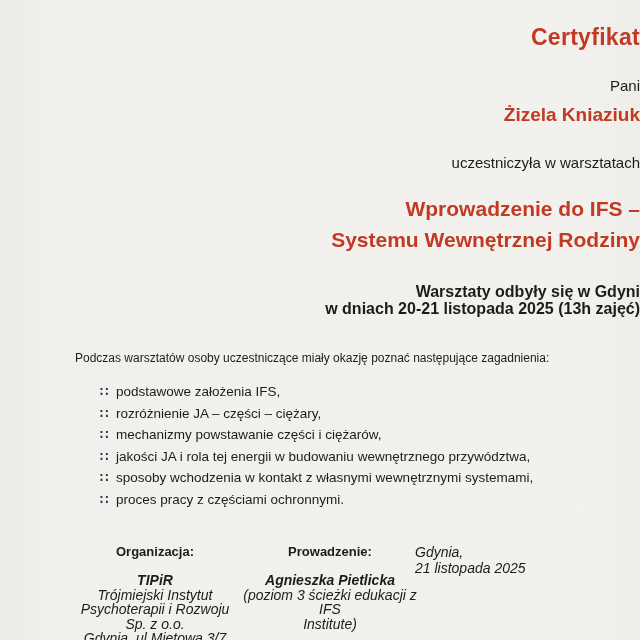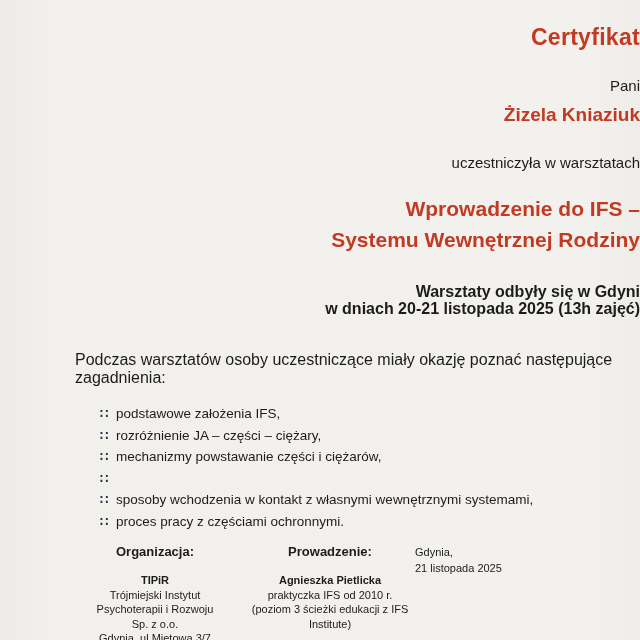--- a/index.html
+++ b/index.html
@@ -51,21 +51,21 @@
     margin: 0 0 28px 0;
     padding-left: 41px;
   }
   .workshop-meta {
     font-size: 16px;
     font-weight: bold;
     line-height: 17px;
     margin: 0 0 34px 0;
   }
   .intro {
-    font-size: 16px;
+    font-size: 12px;
     margin: 0 0 16px 75px;
   }
   .topics {
     list-style: none;
     margin: 0 0 0 100px;
     padding: 0;
     font-size: 13.5px;
   }
   .topics li {
     display: flex;
@@ -104,22 +104,23 @@
     left: 415px;
     width: 160px;
     text-align: left;
   }
   .footer .heading {
     font-size: 13px;
     font-weight: bold;
     margin-bottom: 14px;
   }
   .footer .line {
-    font-size: 11px;
+    font-size: 14px;
     line-height: 14.5px;
+    font-style: italic;
   }
   .footer .bold-line {
     font-weight: bold;
     text-align: center;
   }
   .col-lead .heading { margin-bottom: 14px; }
   .col-date .line { line-height: 16px; }
 </style>
 </head>
 <body>
@@ -154,20 +155,21 @@
     <li>
       <span class="bullet-glyph">∷</span>
       <span>rozróżnienie JA – części – ciężary,</span>
     </li>
     <li>
       <span class="bullet-glyph">∷</span>
       <span>mechanizmy powstawanie części i ciężarów,</span>
     </li>
     <li>
       <span class="bullet-glyph">∷</span>
+      <span>jakości JA i rola tej energii w budowaniu wewnętrznego przywództwa,</span>
     </li>
     <li>
       <span class="bullet-glyph">∷</span>
       <span>sposoby wchodzenia w kontakt z własnymi wewnętrznymi systemami,</span>
     </li>
     <li>
       <span class="bullet-glyph">∷</span>
       <span>proces pracy z częściami ochronnymi.</span>
     </li>
   </ul>
@@ -179,21 +181,20 @@
       <div class="line bold-line">TIPiR</div>
       <div class="line">Trójmiejski Instytut</div>
       <div class="line">Psychoterapii i Rozwoju</div>
       <div class="line">Sp. z o.o.</div>
       <div class="line">Gdynia, ul Miętowa 3/7</div>
     </div>
 
     <div class="col col-lead">
       <div class="heading">Prowadzenie:</div>
       <div class="line bold-line">Agnieszka Pietlicka</div>
-      <div class="line">praktyczka IFS od 2010 r.</div>
       <div class="line">(poziom 3 ścieżki edukacji z IFS</div>
       <div class="line">Institute)</div>
     </div>
 
     <div class="col col-date">
       <div class="line">Gdynia,</div>
       <div class="line">21 listopada 2025</div>
     </div>
 
   </div>

